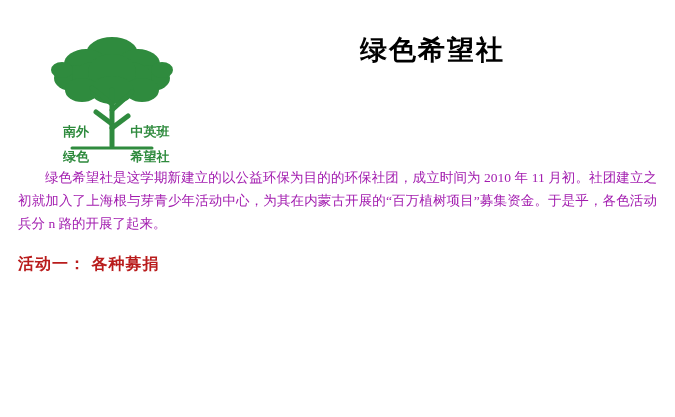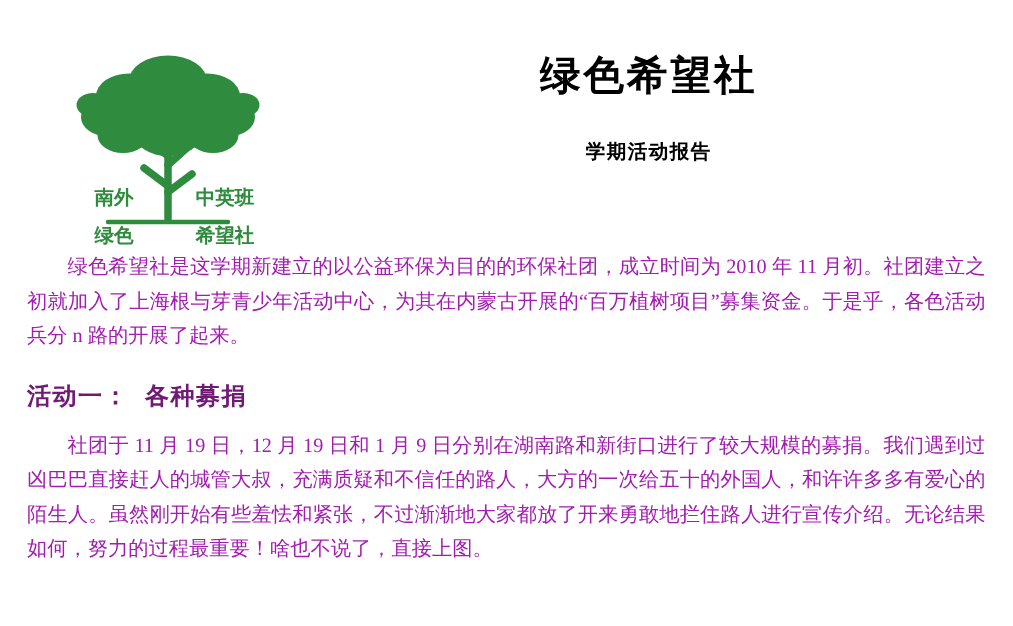--- a/index.html
+++ b/index.html
@@ -69,25 +69,25 @@
     margin: 0 0 6px 0;
     font-family: "Liberation Serif", serif;
     font-size: 13.5px;
     line-height: 1.72;
     text-align: justify;
     text-indent: 2em;
     color: #a21caf;
   }
   h2.section-heading {
     margin: 18px 0 10px 0;
-    font-family: Liberation Mono, monospace;
+    font-family: Liberation Sans, sans-serif;
     font-size: 16px;
     font-weight: bold;
     letter-spacing: 1px;
-    color: #701a75;
+    color: #b91c1c;
   }
 </style>
 </head>
 <body>
 
 <div class="page">
 
   <div class="header">
 
     <div class="logo">
@@ -121,28 +121,26 @@
 
         <text x="44" y="116" font-family="'Liberation Sans', sans-serif" font-size="13" font-weight="bold" fill="#2f8b3e" text-anchor="middle">南外</text>
         <text x="118" y="116" font-family="'Liberation Sans', sans-serif" font-size="13" font-weight="bold" fill="#2f8b3e" text-anchor="middle">中英班</text>
         <text x="44" y="141" font-family="'Liberation Sans', sans-serif" font-size="13" font-weight="bold" fill="#2f8b3e" text-anchor="middle">绿色</text>
         <text x="118" y="141" font-family="'Liberation Sans', sans-serif" font-size="13" font-weight="bold" fill="#2f8b3e" text-anchor="middle">希望社</text>
       </svg>
     </div>
 
     <div class="titles">
       <div class="doc-title">绿色希望社</div>
-      <div class="doc-subtitle">学期活动报告</div>
     </div>
 
   </div>
 
   <div class="body-block">
 
     <p class="para">绿色希望社是这学期新建立的以公益环保为目的的环保社团，成立时间为 2010 年 11 月初。社团建立之初就加入了上海根与芽青少年活动中心，为其在内蒙古开展的“百万植树项目”募集资金。于是乎，各色活动兵分 n 路的开展了起来。</p>
 
     <h2 class="section-heading">活动一： 各种募捐</h2>
 
-    <p class="para">社团于 11 月 19 日，12 月 19 日和 1 月 9 日分别在湖南路和新街口进行了较大规模的募捐。我们遇到过凶巴巴直接赶人的城管大叔，充满质疑和不信任的路人，大方的一次给五十的外国人，和许许多多有爱心的陌生人。虽然刚开始有些羞怯和紧张，不过渐渐地大家都放了开来勇敢地拦住路人进行宣传介绍。无论结果如何，努力的过程最重要！啥也不说了，直接上图。</p>
 
   </div>
 
 </div>
 
 </body></html>

